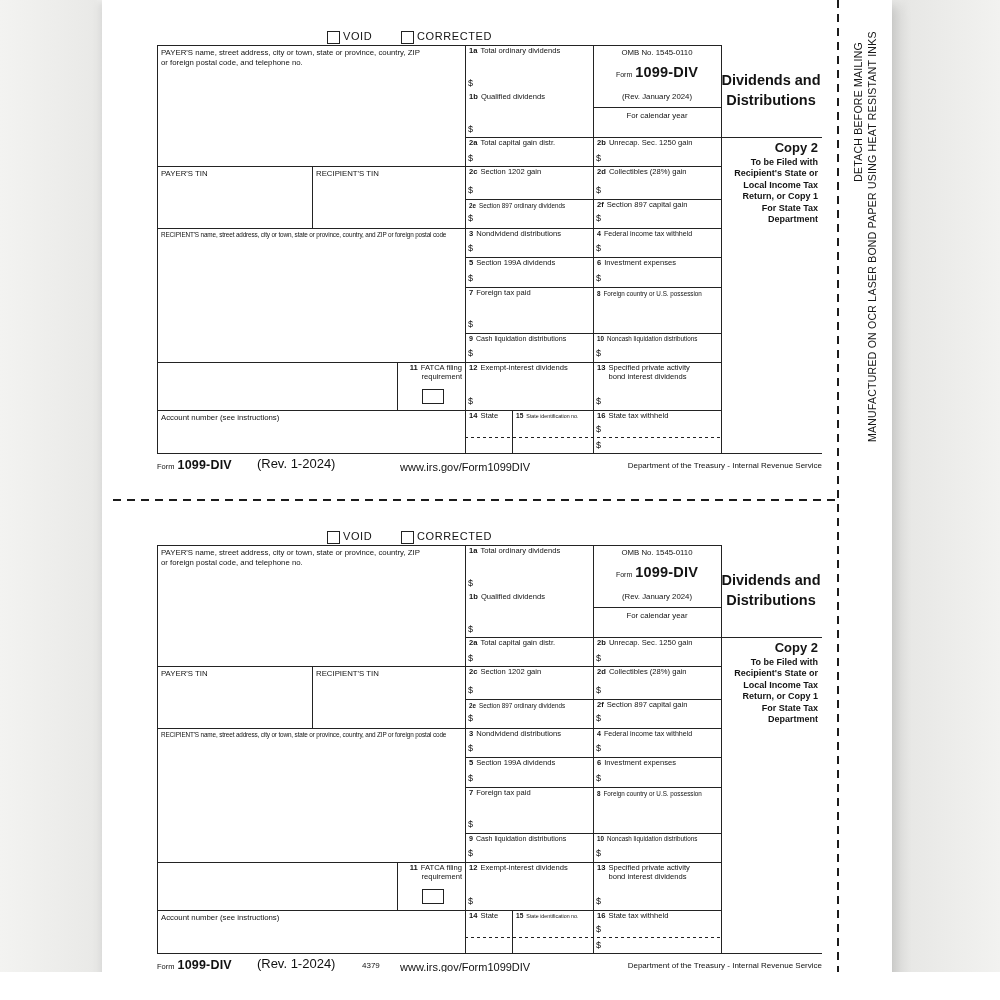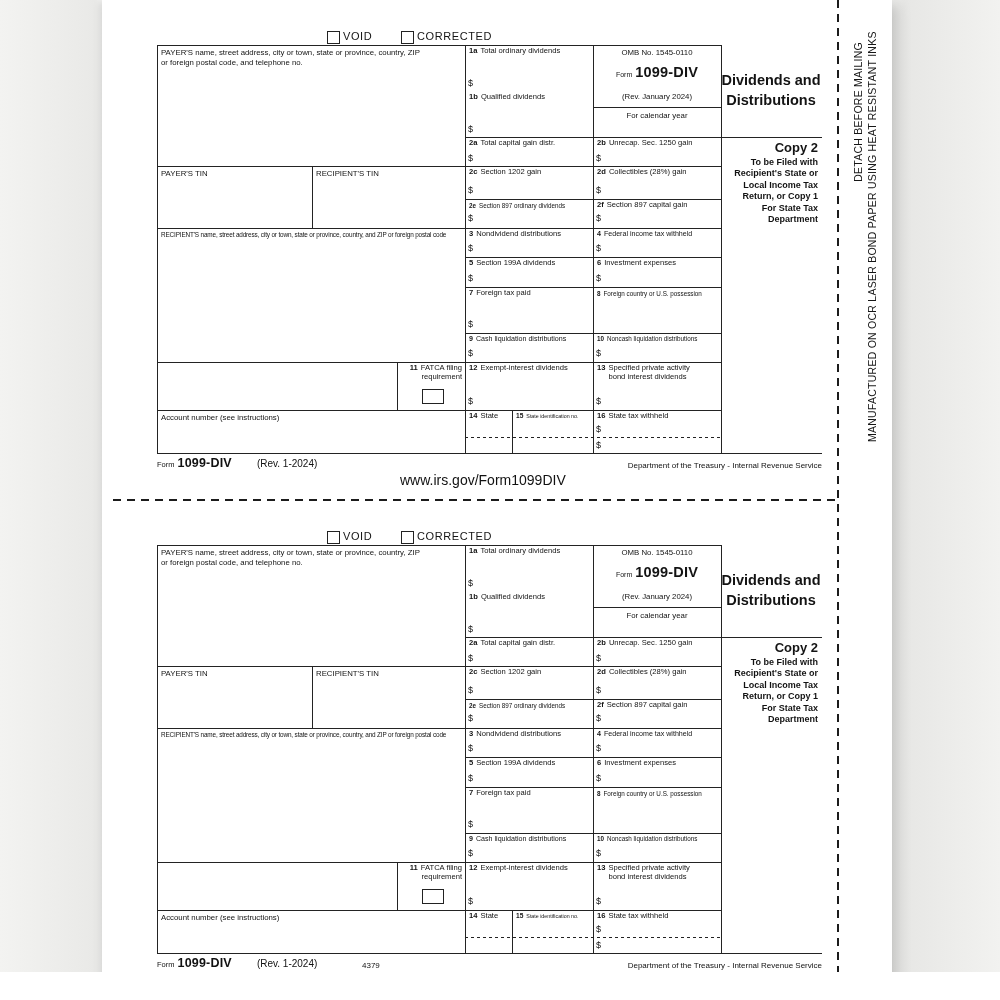--- a/index.html
+++ b/index.html
@@ -35,23 +35,23 @@
   .omb-form{display:flex;align-items:flex-end;justify-content:center;gap:3px;}
   .omb-form .w{font-size:7px;padding-bottom:1px;}
   .omb-form .n{font-size:14.5px;font-weight:bold;letter-spacing:.2px;}
   .title{font-weight:bold;font-size:14.5px;line-height:20px;}
   .copy2{font-weight:bold;font-size:13px;}
   .copy2-text{font-weight:bold;font-size:9px;line-height:11.4px;}
   
   .f-left{position:absolute;left:0;top:426px;display:flex;align-items:flex-end;gap:3px;}
   .f-left .w{font-size:7.5px;padding-bottom:1px;}
   .f-left .n{font-size:12.5px;font-weight:bold;letter-spacing:.2px;}
-  .f-left .r{font-size:10px;padding-bottom:1px;padding-left:22px;}
+  .f-left .r{font-size:13px;padding-bottom:1px;padding-left:22px;}
   .f-num{position:absolute;left:205px;top:431px;font-size:8px;}
-  .f-url{position:absolute;left:243px;top:442px;font-size:14px;}
+  .f-url{position:absolute;left:243px;top:431px;font-size:11px;}
   .f-dept{position:absolute;left:365px;top:431px;width:300px;font-size:8px;text-align:right;}
 </style>
 </head>
 <body>
 
 <div class="stage">
   <div class="paper"></div>
 
   <div class="copy-slot" id="copy-slot-top">
   <div class="form-copy">

